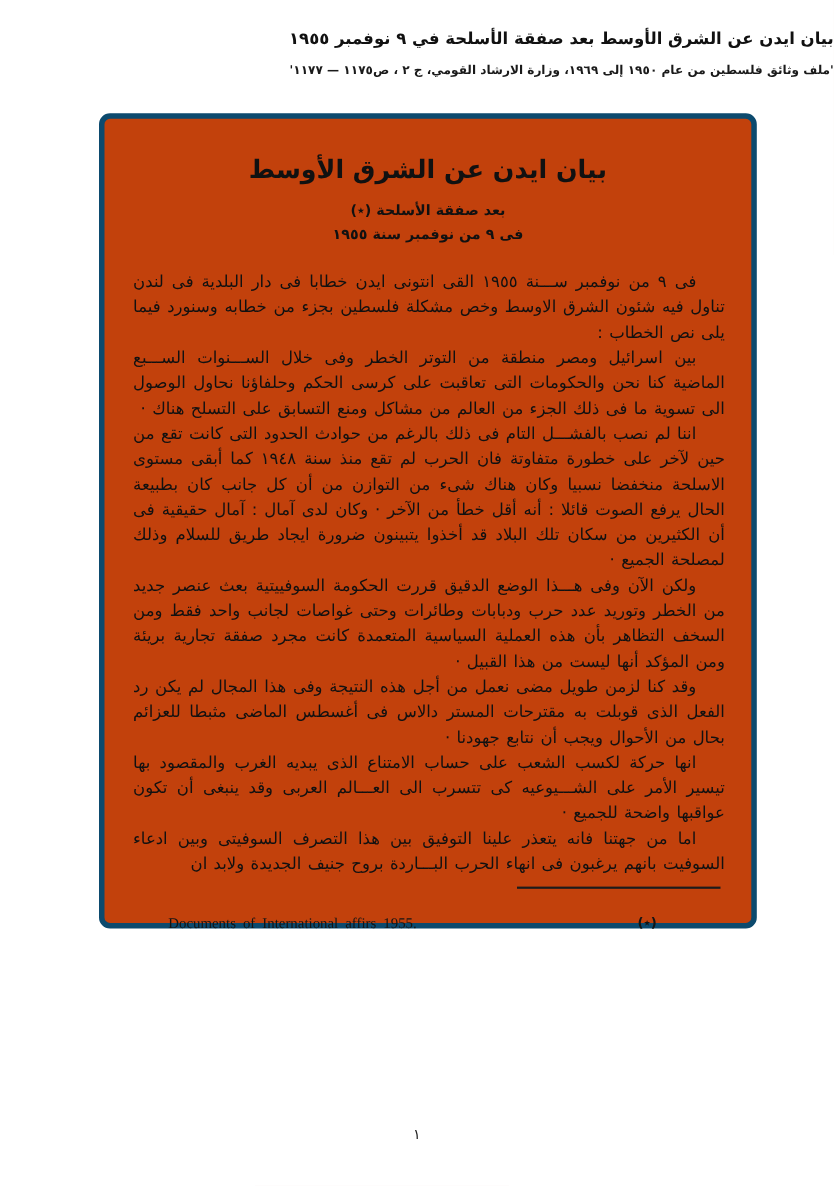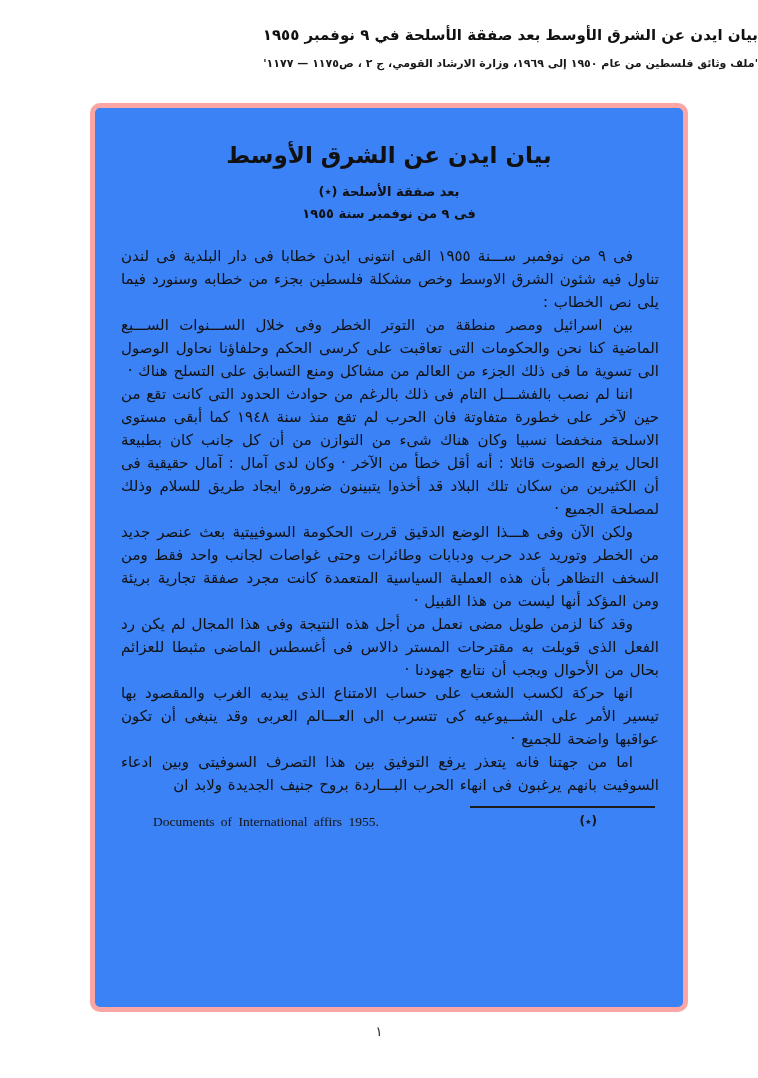--- a/index.html
+++ b/index.html
@@ -38,25 +38,25 @@
     color: #1a1a1a;
     padding-left: 20px;
   }
 
   
   .doc-frame {
     position: absolute;
     left: 90px;
     top: 103px;
     width: 598px;
-    height: 909px;
+    height: 741px;
     box-sizing: border-box;
-    border: 5px solid #fca5a5;
+    border: 5px solid #0c4a6e;
     border-radius: 10px;
-    background: #3b82f6;
+    background: #c2410c;
   }
   .doc-inner {
     position: relative;
     width: 100%;
     height: 100%;
     direction: rtl;
   }
   .doc-title {
     margin-top: 34px;
     text-align: center;
@@ -89,21 +89,21 @@
     word-spacing: 1px;
   }
   .footnote-rule {
     margin-top: 9px;
     margin-right: 28px; 
     width: 185px;
     border-top: 2px solid #1c1c1c;
   }
   .footnote-row {
     direction: ltr;
-    margin-top: 6px;
+    margin-top: 24px;
     padding-left: 58px;
     padding-right: 86px;
     display: flex;
     justify-content: space-between;
     align-items: flex-start;
   }
   .footnote-citation {
     font-family: "Liberation Serif", "DejaVu Serif", serif;
     font-size: 13.5px;
     color: #141414;
@@ -145,21 +145,21 @@
 
       <div class="doc-sub2">فى ٩ من نوفمبر سنة ١٩٥٥</div>
 
       <div class="doc-body">
           <p class="para">فى ٩ من نوفمبر ســـنة ١٩٥٥ القى انتونى ايدن خطابا فى دار البلدية فى لندن تناول فيه شئون الشرق الاوسط وخص مشكلة فلسطين بجزء من خطابه وسنورد فيما يلى نص الخطاب :</p>
           <p class="para">بين اسرائيل ومصر منطقة من التوتر الخطر وفى خلال الســـنوات الســـبع الماضية كنا نحن والحكومات التى تعاقبت على كرسى الحكم وحلفاؤنا نحاول الوصول الى تسوية ما فى ذلك الجزء من العالم من مشاكل ومنع التسابق على التسلح هناك ·</p>
           <p class="para">اننا لم نصب بالفشـــل التام فى ذلك بالرغم من حوادث الحدود التى كانت تقع من حين لآخر على خطورة متفاوتة فان الحرب لم تقع منذ سنة ١٩٤٨ كما أبقى مستوى الاسلحة منخفضا نسبيا وكان هناك شىء من التوازن من أن كل جانب كان بطبيعة الحال يرفع الصوت قائلا : أنه أقل خطأ من الآخر · وكان لدى آمال : آمال حقيقية فى أن الكثيرين من سكان تلك البلاد قد أخذوا يتبينون ضرورة ايجاد طريق للسلام وذلك لمصلحة الجميع ·</p>
           <p class="para">ولكن الآن وفى هـــذا الوضع الدقيق قررت الحكومة السوفييتية بعث عنصر جديد من الخطر وتوريد عدد حرب ودبابات وطائرات وحتى غواصات لجانب واحد فقط ومن السخف التظاهر بأن هذه العملية السياسية المتعمدة كانت مجرد صفقة تجارية بريئة ومن المؤكد أنها ليست من هذا القبيل ·</p>
           <p class="para">وقد كنا لزمن طويل مضى نعمل من أجل هذه النتيجة وفى هذا المجال لم يكن رد الفعل الذى قوبلت به مقترحات المستر دالاس فى أغسطس الماضى مثبطا للعزائم بحال من الأحوال ويجب أن نتابع جهودنا ·</p>
           <p class="para">انها حركة لكسب الشعب على حساب الامتناع الذى يبديه الغرب والمقصود بها تيسير الأمر على الشـــيوعيه كى تتسرب الى العـــالم العربى وقد ينبغى أن تكون عواقبها واضحة للجميع ·</p>
-          <p class="para">اما من جهتنا فانه يتعذر يرفع التوفيق بين هذا التصرف السوفيتى وبين ادعاء السوفيت بانهم يرغبون فى انهاء الحرب البـــاردة بروح جنيف الجديدة ولابد ان</p>
+          <p class="para">اما من جهتنا فانه يتعذر علينا التوفيق بين هذا التصرف السوفيتى وبين ادعاء السوفيت بانهم يرغبون فى انهاء الحرب البـــاردة بروح جنيف الجديدة ولابد ان</p>
         </div>
 
       <div class="footnote-rule"></div>
 
       <div class="footnote-row">
         <span class="footnote-citation">Documents of International affirs 1955.</span>
         <span class="footnote-marker">(٭)</span>
       </div>
 
     </div>

